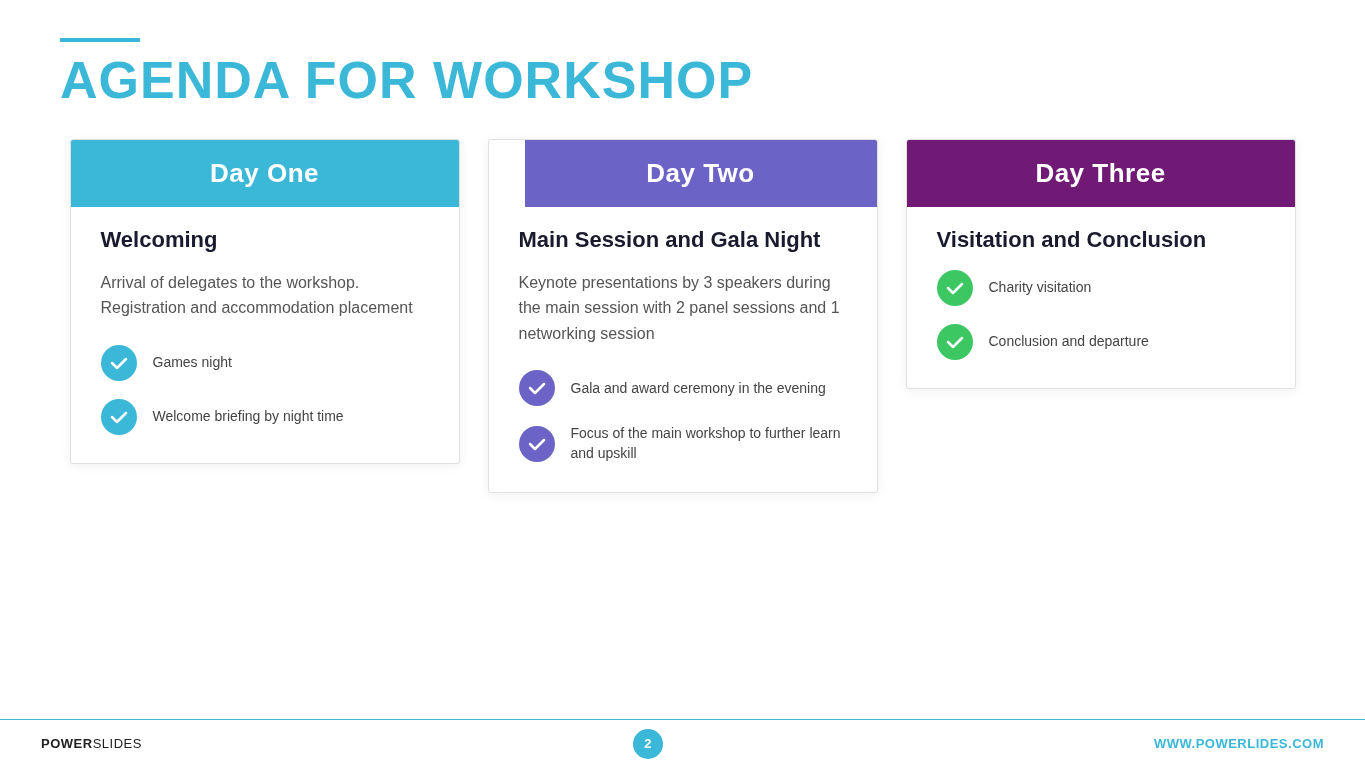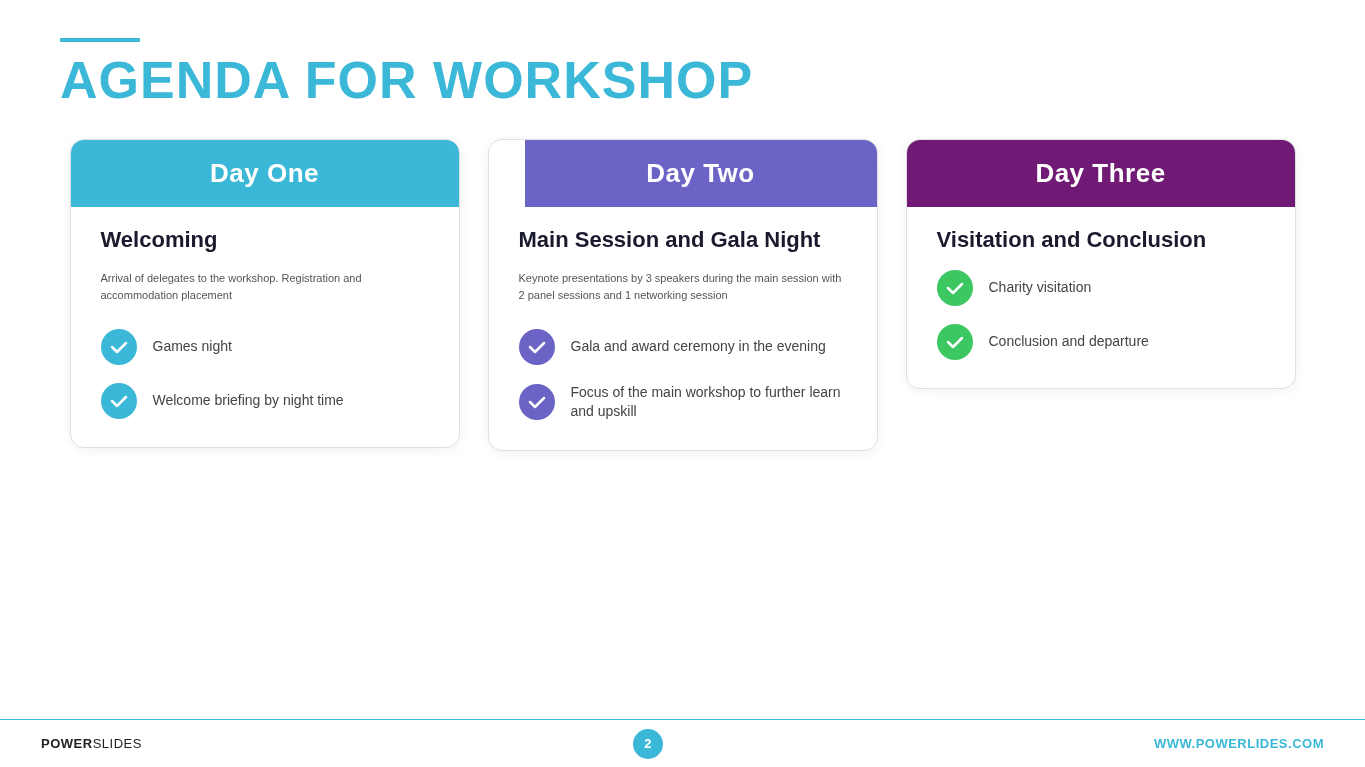--- a/index.html
+++ b/index.html
@@ -51,21 +51,21 @@
       justify-content: center;
       gap: 28px;
       padding: 20px 50px 20px 50px;
     }
 
     .day-card {
       flex: 1;
       max-width: 390px;
       display: flex;
       flex-direction: column;
-      border-radius: 14px;
+      border-radius: 3px;
       border: 1.5px solid #e0e0e0;
       overflow: hidden;
       box-shadow: 0 2px 12px rgba(0,0,0,0.06);
       background: #fff;
     }
 
     .day-header {
       padding: 18px 20px;
       text-align: center;
       font-size: 26px;
@@ -86,21 +86,21 @@
 
     .day-title {
       font-size: 22px;
       font-weight: 800;
       color: #1a1a2e;
       margin-bottom: 16px;
       line-height: 1.2;
     }
 
     .day-desc {
-      font-size: 11px;
+      font-size: 16px;
       color: #555;
       line-height: 1.6;
       margin-bottom: 24px;
       flex: 1;
     }
 
     .checklist {
       display: flex;
       flex-direction: column;
       gap: 18px;

